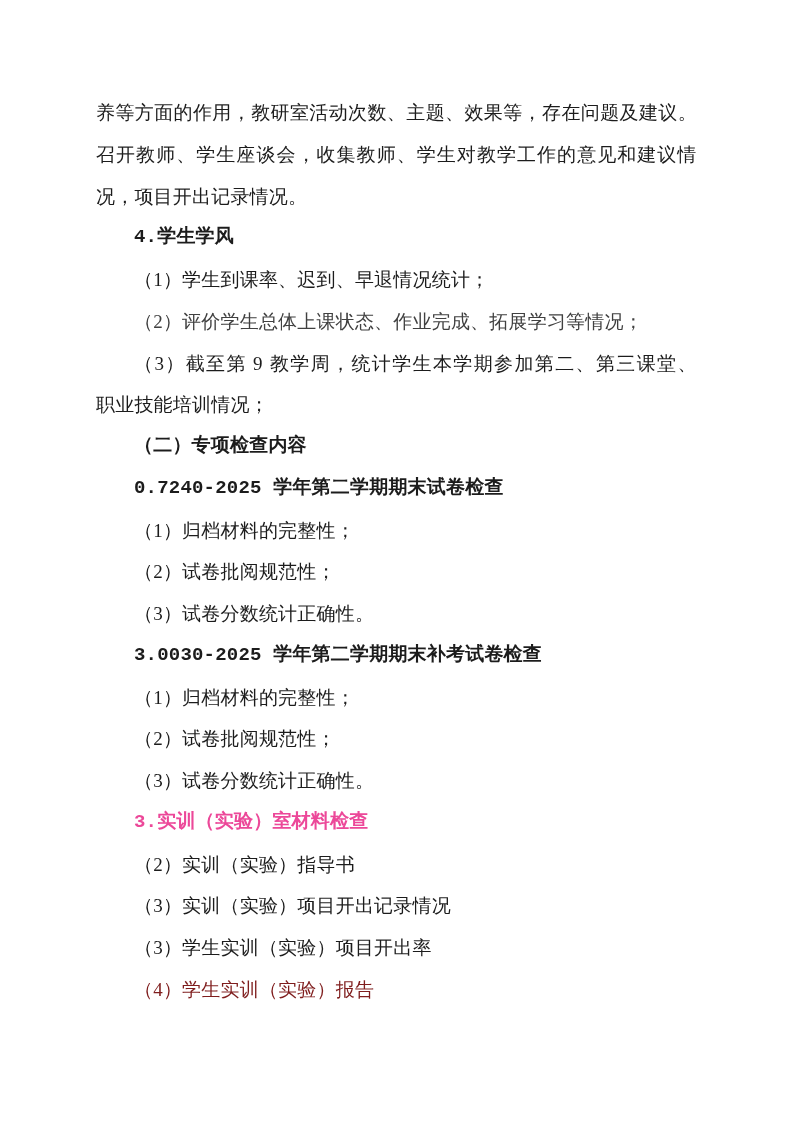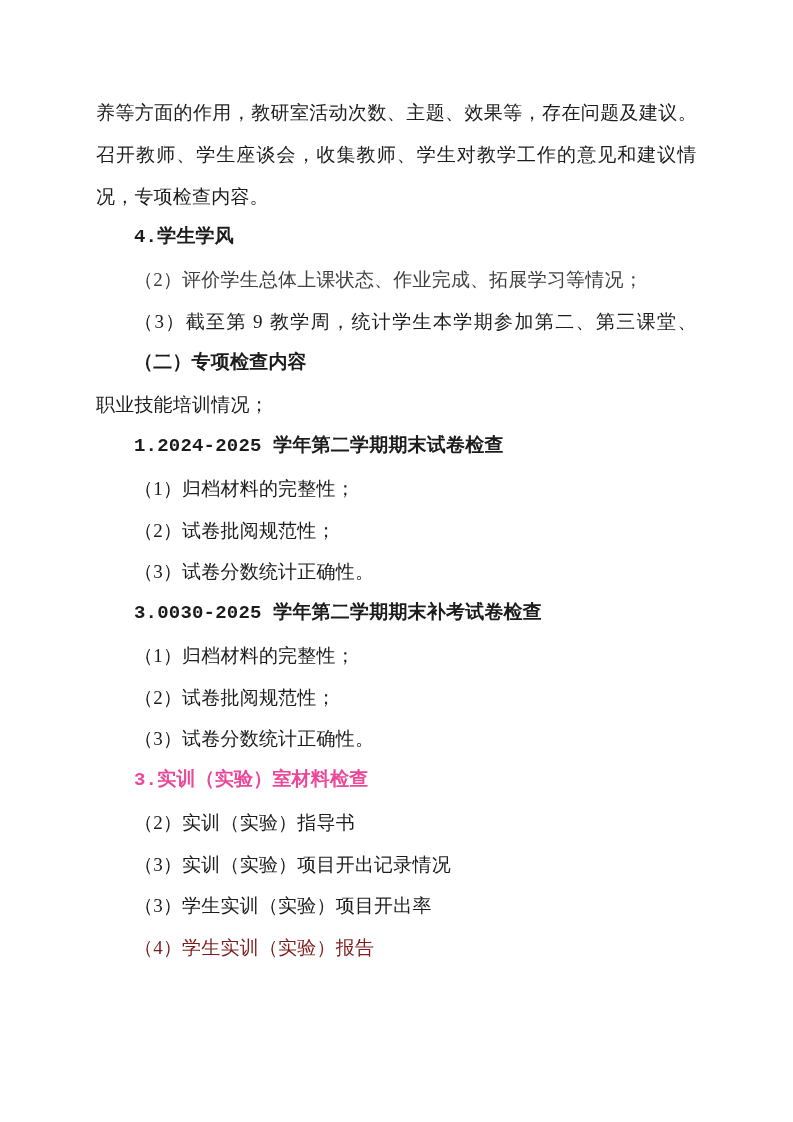--- a/index.html
+++ b/index.html
@@ -104,22 +104,23 @@
         <span>工</span>
         <span>作</span>
         <span>的</span>
         <span>意</span>
         <span>见</span>
         <span>和</span>
         <span>建</span>
         <span>议</span>
         <span>情</span>
       </div>
-      <div class="line" style="padding-left: 0px; color: rgb(28, 28, 28);">况，专项检查内容。</div>
+      <div class="line" style="padding-left: 0px; color: rgb(28, 28, 28);">况，项目开出记录情况。</div>
       <div class="line bold" style="padding-left: 38px; color: rgb(28, 28, 28);">4.学生学风</div>
+      <div class="line" style="padding-left: 38px; color: rgb(28, 28, 28);">（1）学生到课率、迟到、早退情况统计；</div>
       <div class="line" style="padding-left: 38px; color: #404040;">（2）评价学生总体上课状态、作业完成、拓展学习等情况；</div>
       <div class="line justify" style="padding-left: 38px; color: rgb(28, 28, 28);">
         <span>（</span>
         <span>3</span>
         <span>）</span>
         <span>截</span>
         <span>至</span>
         <span>第</span>
         <span>&nbsp;</span>
         <span>9</span>
@@ -139,23 +140,23 @@
         <span>加</span>
         <span>第</span>
         <span>二</span>
         <span>、</span>
         <span>第</span>
         <span>三</span>
         <span>课</span>
         <span>堂</span>
         <span>、</span>
       </div>
+      <div class="line" style="padding-left: 0px; color: rgb(28, 28, 28);">职业技能培训情况；</div>
       <div class="line bold" style="padding-left: 38px; color: rgb(28, 28, 28);">（二）专项检查内容</div>
-      <div class="line" style="padding-left: 0px; color: rgb(28, 28, 28);">职业技能培训情况；</div>
-      <div class="line bold" style="padding-left: 38px; color: rgb(28, 28, 28);">1.2024-2025 学年第二学期期末试卷检查</div>
+      <div class="line bold" style="padding-left: 38px; color: rgb(28, 28, 28);">0.7240-2025 学年第二学期期末试卷检查</div>
       <div class="line" style="padding-left: 38px; color: rgb(28, 28, 28);">（1）归档材料的完整性；</div>
       <div class="line" style="padding-left: 38px; color: rgb(28, 28, 28);">（2）试卷批阅规范性；</div>
       <div class="line" style="padding-left: 38px; color: rgb(28, 28, 28);">（3）试卷分数统计正确性。</div>
       <div class="line bold" style="padding-left: 38px; color: rgb(28, 28, 28);">3.0030-2025 学年第二学期期末补考试卷检查</div>
       <div class="line" style="padding-left: 38px; color: rgb(28, 28, 28);">（1）归档材料的完整性；</div>
       <div class="line" style="padding-left: 38px; color: rgb(28, 28, 28);">（2）试卷批阅规范性；</div>
       <div class="line" style="padding-left: 38px; color: rgb(28, 28, 28);">（3）试卷分数统计正确性。</div>
       <div class="line bold" style="padding-left: 38px; color: #ec4899;">3.实训（实验）室材料检查</div>
       <div class="line" style="padding-left: 38px; color: rgb(28, 28, 28);">（2）实训（实验）指导书</div>
       <div class="line" style="padding-left: 38px; color: rgb(28, 28, 28);">（3）实训（实验）项目开出记录情况</div>

